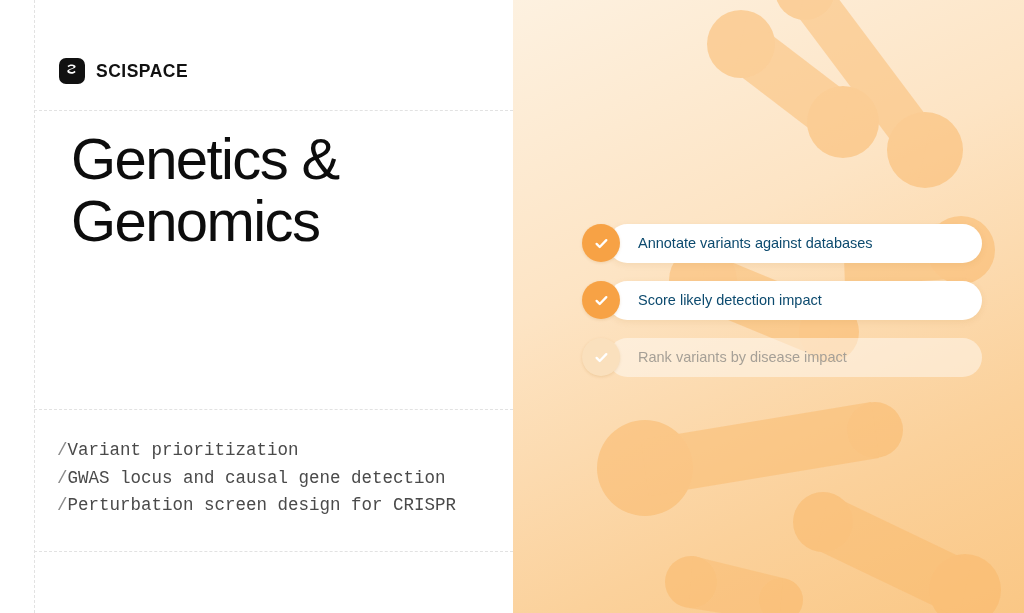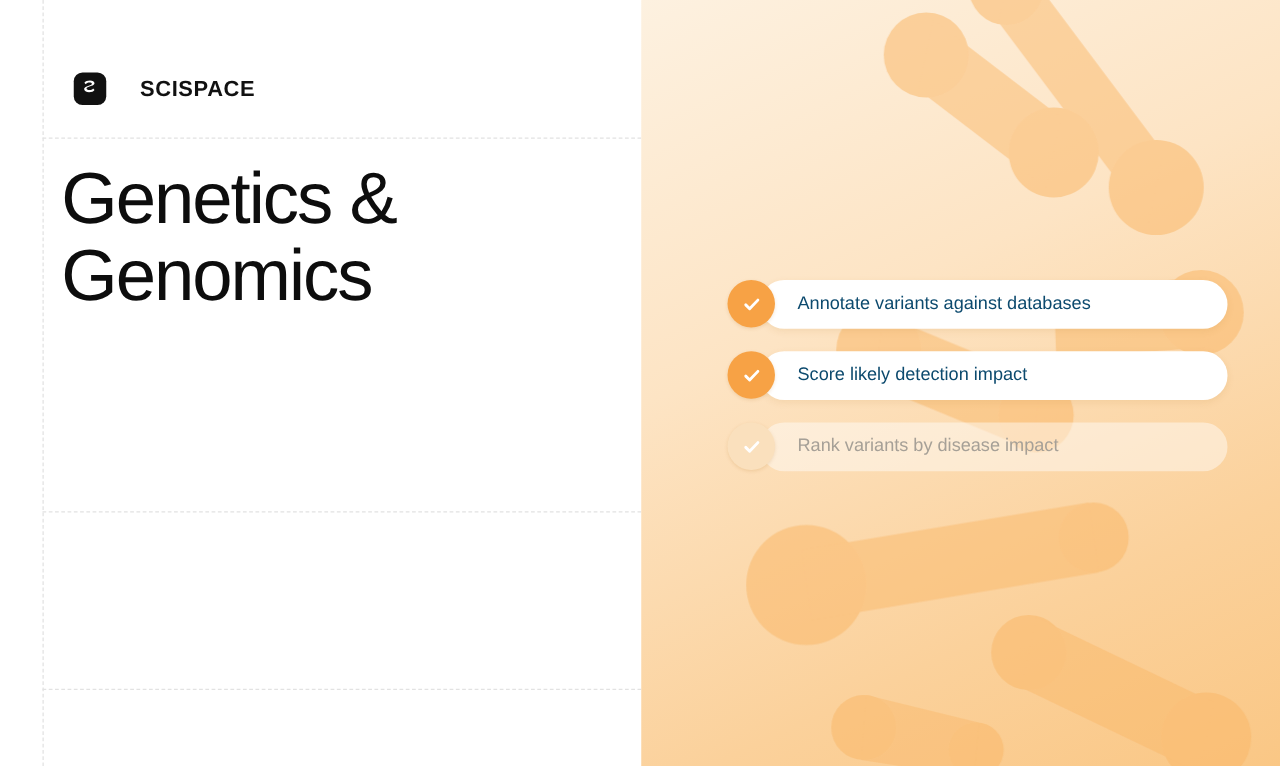--- a/index.html
+++ b/index.html
@@ -49,21 +49,21 @@
   .hrule-1 { top: 110px; }
   .hrule-2 { top: 409px; }
   .hrule-3 { top: 551px; }
 
   .brand {
     position: absolute;
     left: 59px;
     top: 58px;
     display: flex;
     align-items: center;
-    gap: 27px;
+    gap: 11px;
   }
   .brand-mark {
     width: 26px;
     height: 26px;
     border-radius: 7px;
     background: #111111;
     display: flex;
     align-items: center;
     justify-content: center;
   }
@@ -71,21 +71,21 @@
   .brand-name {
     font-size: 17.5px;
     font-weight: bold;
     letter-spacing: 0.5px;
     color: #111111;
     font-family: "Liberation Sans", sans-serif;
   }
 
   .headline {
     position: absolute;
-    left: 49px;
+    left: 71px;
     top: 128px;
     width: 420px;
     margin: 0;
     font-size: 58px;
     line-height: 62px;
     font-weight: normal;
     letter-spacing: -1.6px;
     color: #0d0d0d;
     font-family: "Liberation Sans", sans-serif;
   }
@@ -189,20 +189,25 @@
         <svg width="16" height="16" viewBox="0 0 16 16" aria-hidden="true">
           <path d="M8 1.4c2.1 0 3.6 1 3.6 2.1 0 1-1 1.6-2.4 2.1L7 6.4c-1.2.4-1.8.8-1.8 1.4 0 .7.9 1.2 2.2 1.2 1.5 0 2.5-.5 3.1-1.3l1.1 1.2c-.8 1.1-2.3 1.8-4.3 1.8-2.4 0-4-1.1-4-2.5 0-1.1 1-1.8 2.6-2.3l2.1-.7c1-.3 1.5-.7 1.5-1.2 0-.6-.8-1-2-1-1.3 0-2.3.5-2.9 1.3L3.5 3.1C4.3 2.1 5.9 1.4 8 1.4z" fill="#ffffff"></path>
           <path d="M3.2 11.6h9.6v1.5H3.2z" fill="#ffffff" opacity="0"></path>
         </svg>
       </span>
       <span class="brand-name">SCISPACE</span>
     </div>
 
     <h1 class="headline">Genetics &amp; Genomics</h1>
 
+    <div class="bullets">
+      <div><span class="slash">/</span><span>Variant prioritization</span></div>
+      <div><span class="slash">/</span><span>GWAS locus and causal gene detection</span></div>
+      <div><span class="slash">/</span><span>Perturbation screen design for CRISPR</span></div>
+    </div>
   </div>
 
   <div class="right-panel">
 
     <svg class="deco" viewBox="0 0 511 613">
       <g fill="#f9b86a" opacity="0.55">
 
         <circle cx="228" cy="44" r="34"></circle>
         <circle cx="330" cy="122" r="36"></circle>
         <path d="M222 72 L324 150 L336 94 L234 16 Z" opacity="0.9"></path>

